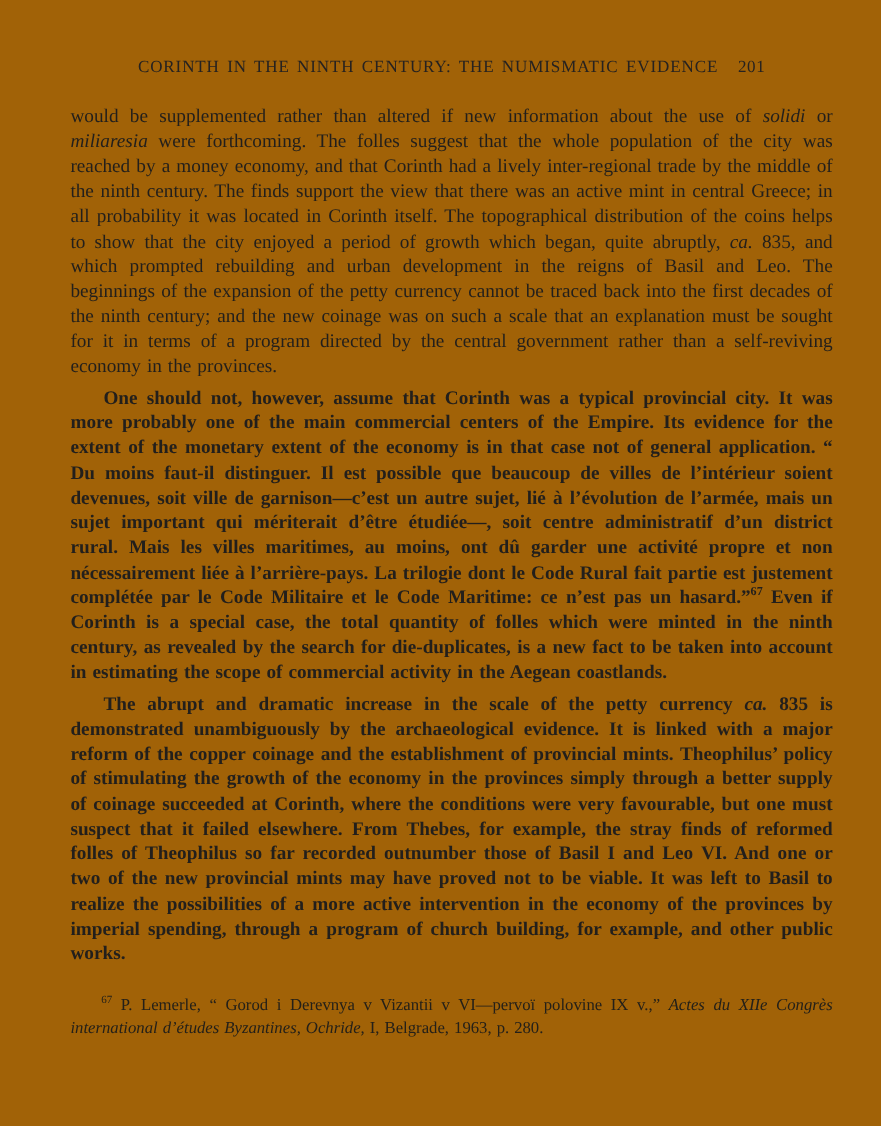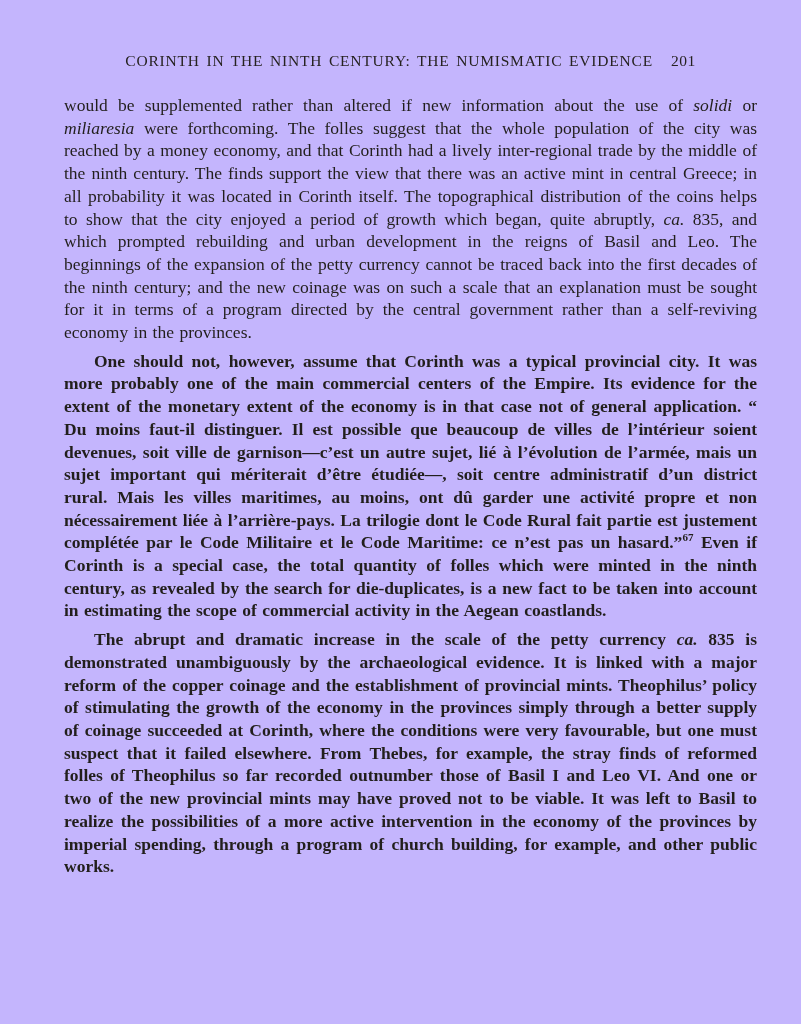--- a/index.html
+++ b/index.html
@@ -5,21 +5,21 @@
   html, body {
     margin: 0;
     padding: 0;
     background: #fbfaf6;
   }
   .page {
     position: relative;
     width: 801px;
     height: 1024px;
     box-sizing: border-box;
-    background: #c4b5fd;
+    background: #a16207;
     padding: 52px 44px 0 64px;
     font-family: "Liberation Serif", "DejaVu Serif", serif;
     color: #221f1c;
     overflow: hidden;
   }
   .running-header {
     position: relative;
     text-align: center;
     font-size: 15.5px;
     letter-spacing: 0.8px;
@@ -78,14 +78,15 @@
   <div class="body-text">
 
     <p><span>would be supplemented rather than altered if new information about the use of </span><span class="it">solidi</span><span> or </span><span class="it">miliaresia</span><span> were forthcoming.  The folles suggest that the whole population of the city was reached by a money economy, and that Corinth had a lively inter-regional trade by the middle of the ninth century.  The finds support the view that there was an active mint in central Greece; in all probability it was located in Corinth itself.  The topographical distribution of the coins helps to show that the city enjoyed a period of growth which began, quite abruptly, </span><span class="it">ca.</span><span> 835, and which prompted rebuilding and urban development in the reigns of Basil and Leo.  The beginnings of the expansion of the petty currency cannot be traced back into the first decades of the ninth century; and the new coinage was on such a scale that an explanation must be sought for it in terms of a program directed by the central government rather than a self-reviving economy in the provinces.</span></p>
 
     <p class="indent"><span>One should not, however, assume that Corinth was a typical provincial city.  It was more probably one of the main commercial centers of the Empire.  Its evidence for the extent of the monetary extent of the economy is in that case not of general application.  “ Du moins faut-il distinguer.  Il est possible que beaucoup de villes de l’intérieur soient devenues, soit ville de garnison—c’est un autre sujet, lié à l’évolution de l’armée, mais un sujet important qui mériterait d’être étudiée—, soit centre administratif d’un district rural.  Mais les villes maritimes, au moins, ont dû garder une activité propre et non nécessairement liée à l’arrière-pays.  La trilogie dont le Code Rural fait partie est justement complétée par le Code Militaire et le Code Maritime: ce n’est pas un hasard.”</span><sup class="fn-ref">67</sup><span>  Even if Corinth is a special case, the total quantity of folles which were minted in the ninth century, as revealed by the search for die-duplicates, is a new fact to be taken into account in estimating the scope of commercial activity in the Aegean coastlands.</span></p>
 
     <p class="indent"><span>The abrupt and dramatic increase in the scale of the petty currency </span><span class="it">ca.</span><span> 835 is demonstrated unambiguously by the archaeological evidence.  It is linked with a major reform of the copper coinage and the establishment of provincial mints.  Theophilus’ policy of stimulating the growth of the economy in the provinces simply through a better supply of coinage succeeded at Corinth, where the conditions were very favourable, but one must suspect that it failed elsewhere.  From Thebes, for example, the stray finds of reformed folles of Theophilus so far recorded outnumber those of Basil I and Leo VI.  And one or two of the new provincial mints may have proved not to be viable.  It was left to Basil to realize the possibilities of a more active intervention in the economy of the provinces by imperial spending, through a program of church building, for example, and other public works.</span></p>
 
   </div>
 
+  <p class="footnote"><sup class="fn-ref">67</sup><span> P. Lemerle, “ Gorod i Derevnya v Vizantii v VI—pervoï polovine IX v.,” </span><span class="it">Actes du XIIe Congrès international d’études Byzantines, Ochride,</span><span> I, Belgrade, 1963, p. 280.</span></p>
 
 </div>
 
 </body></html>

